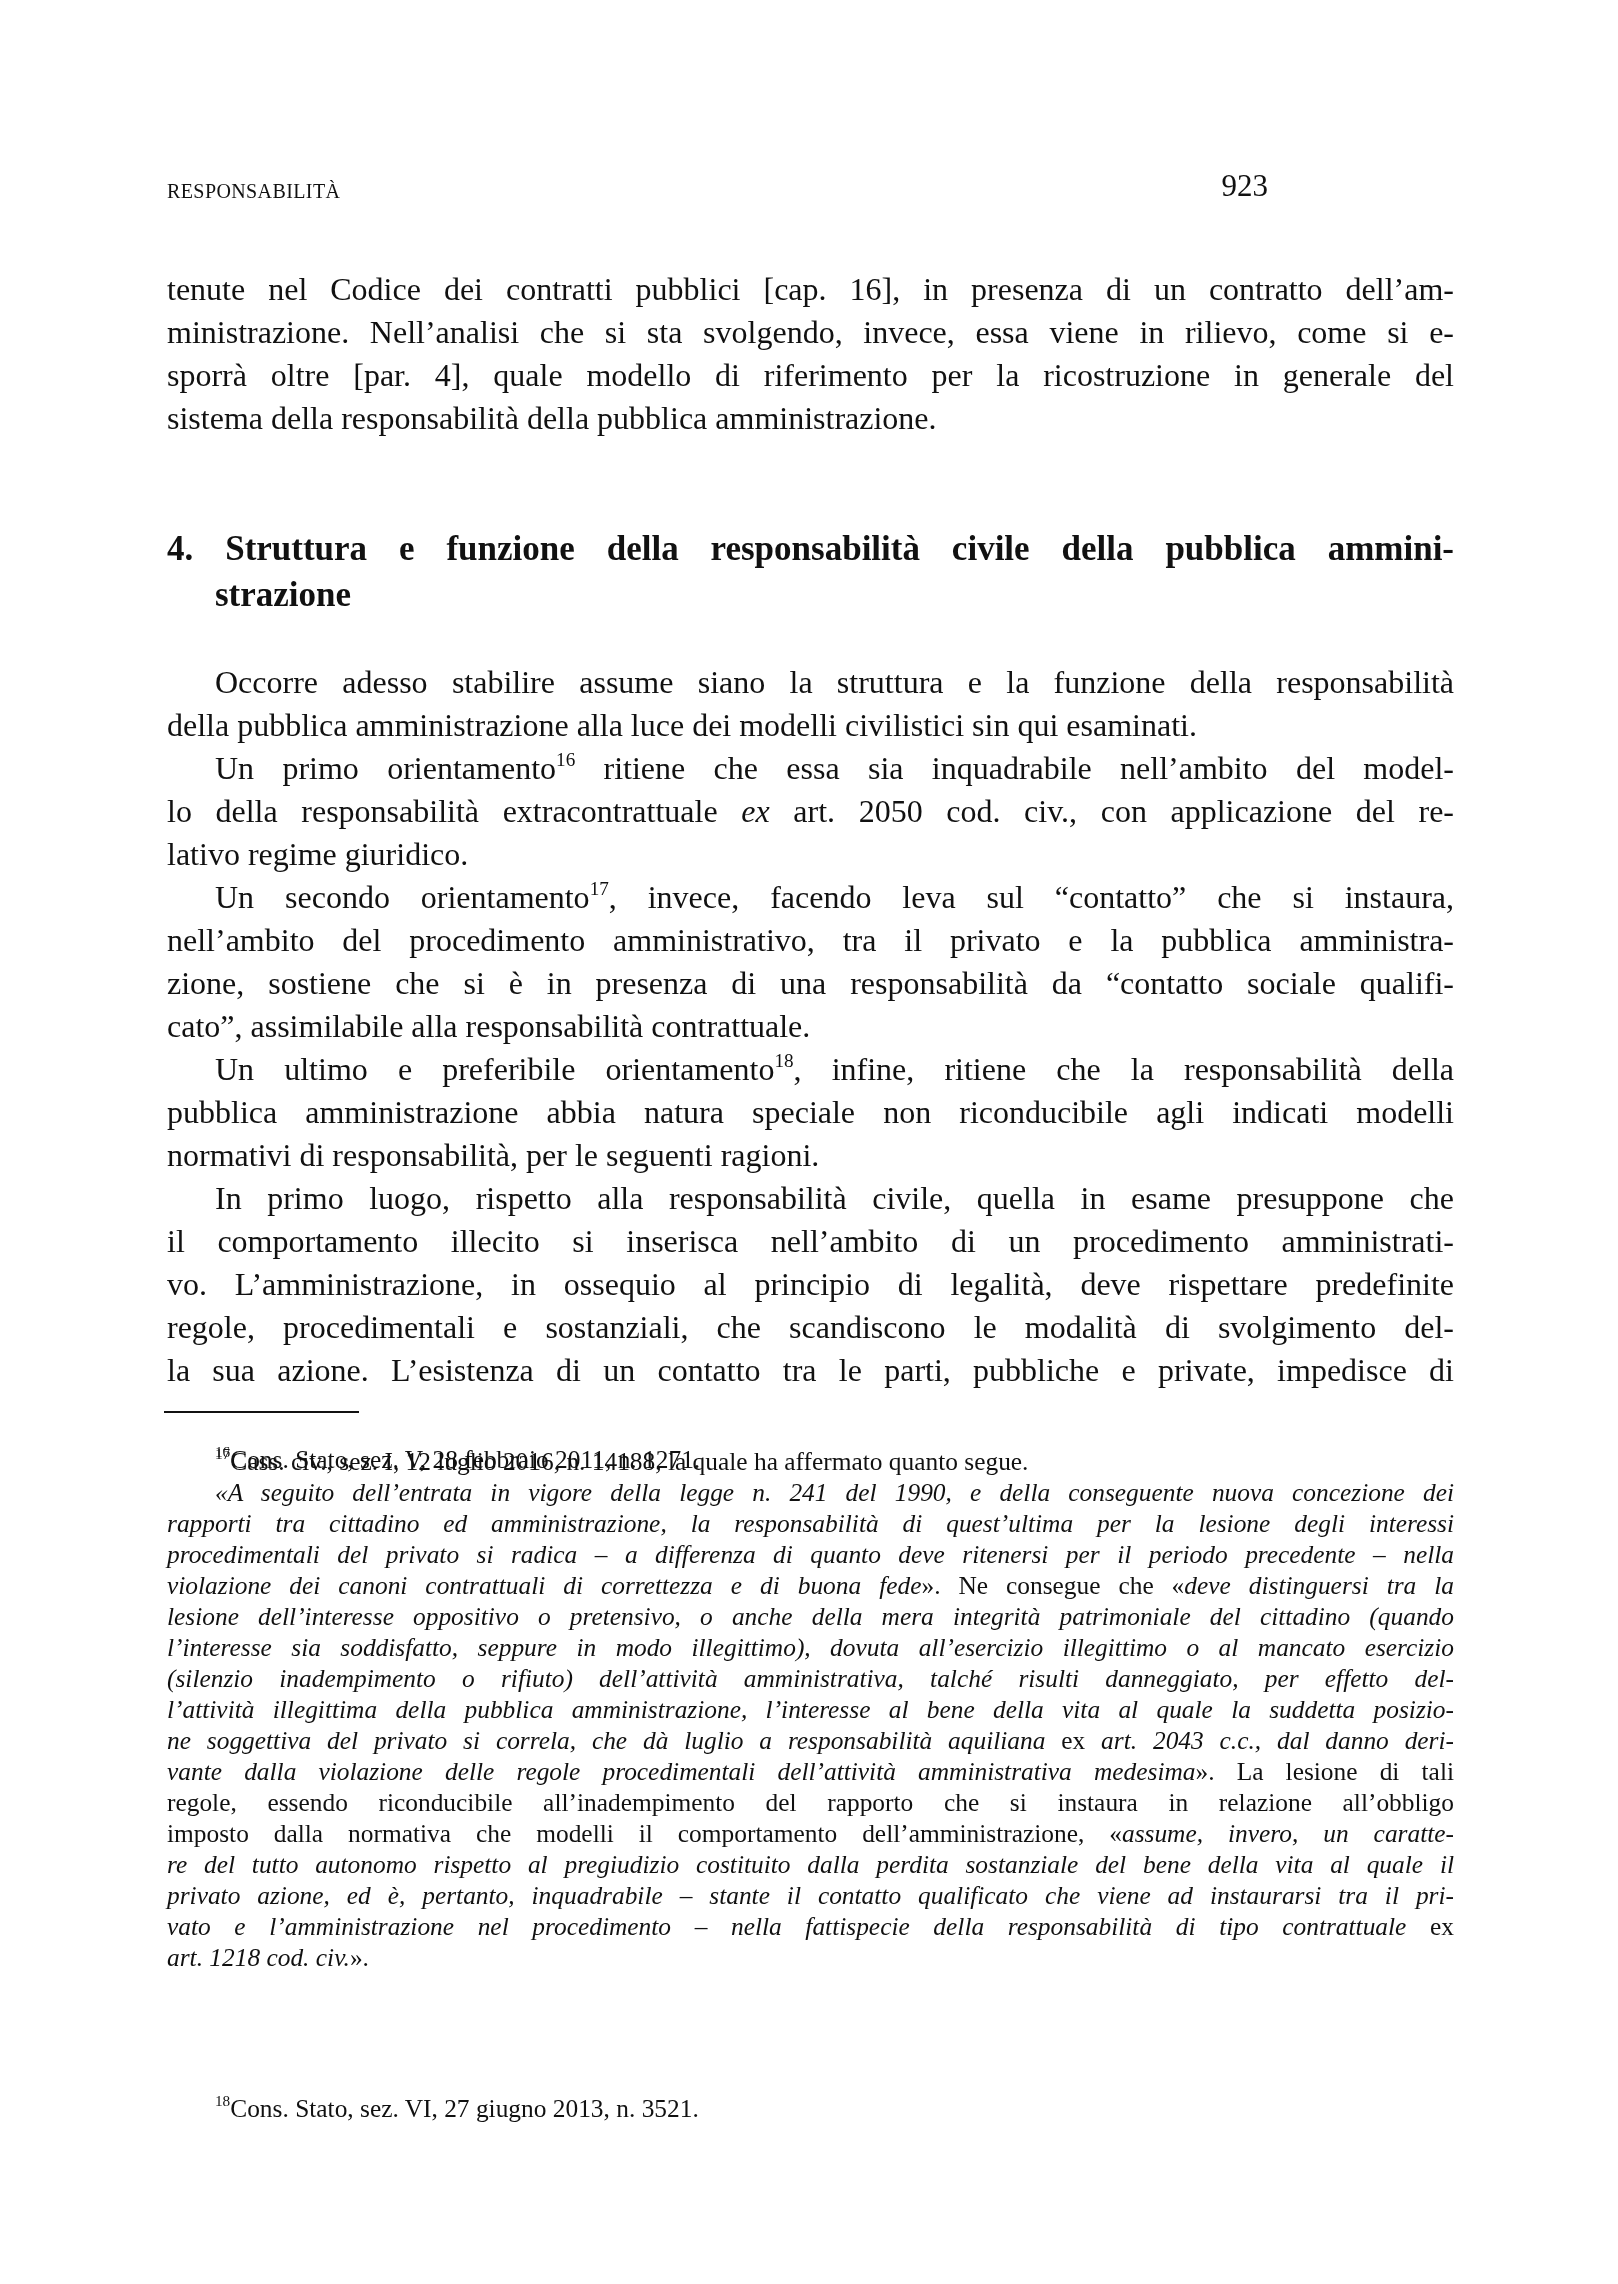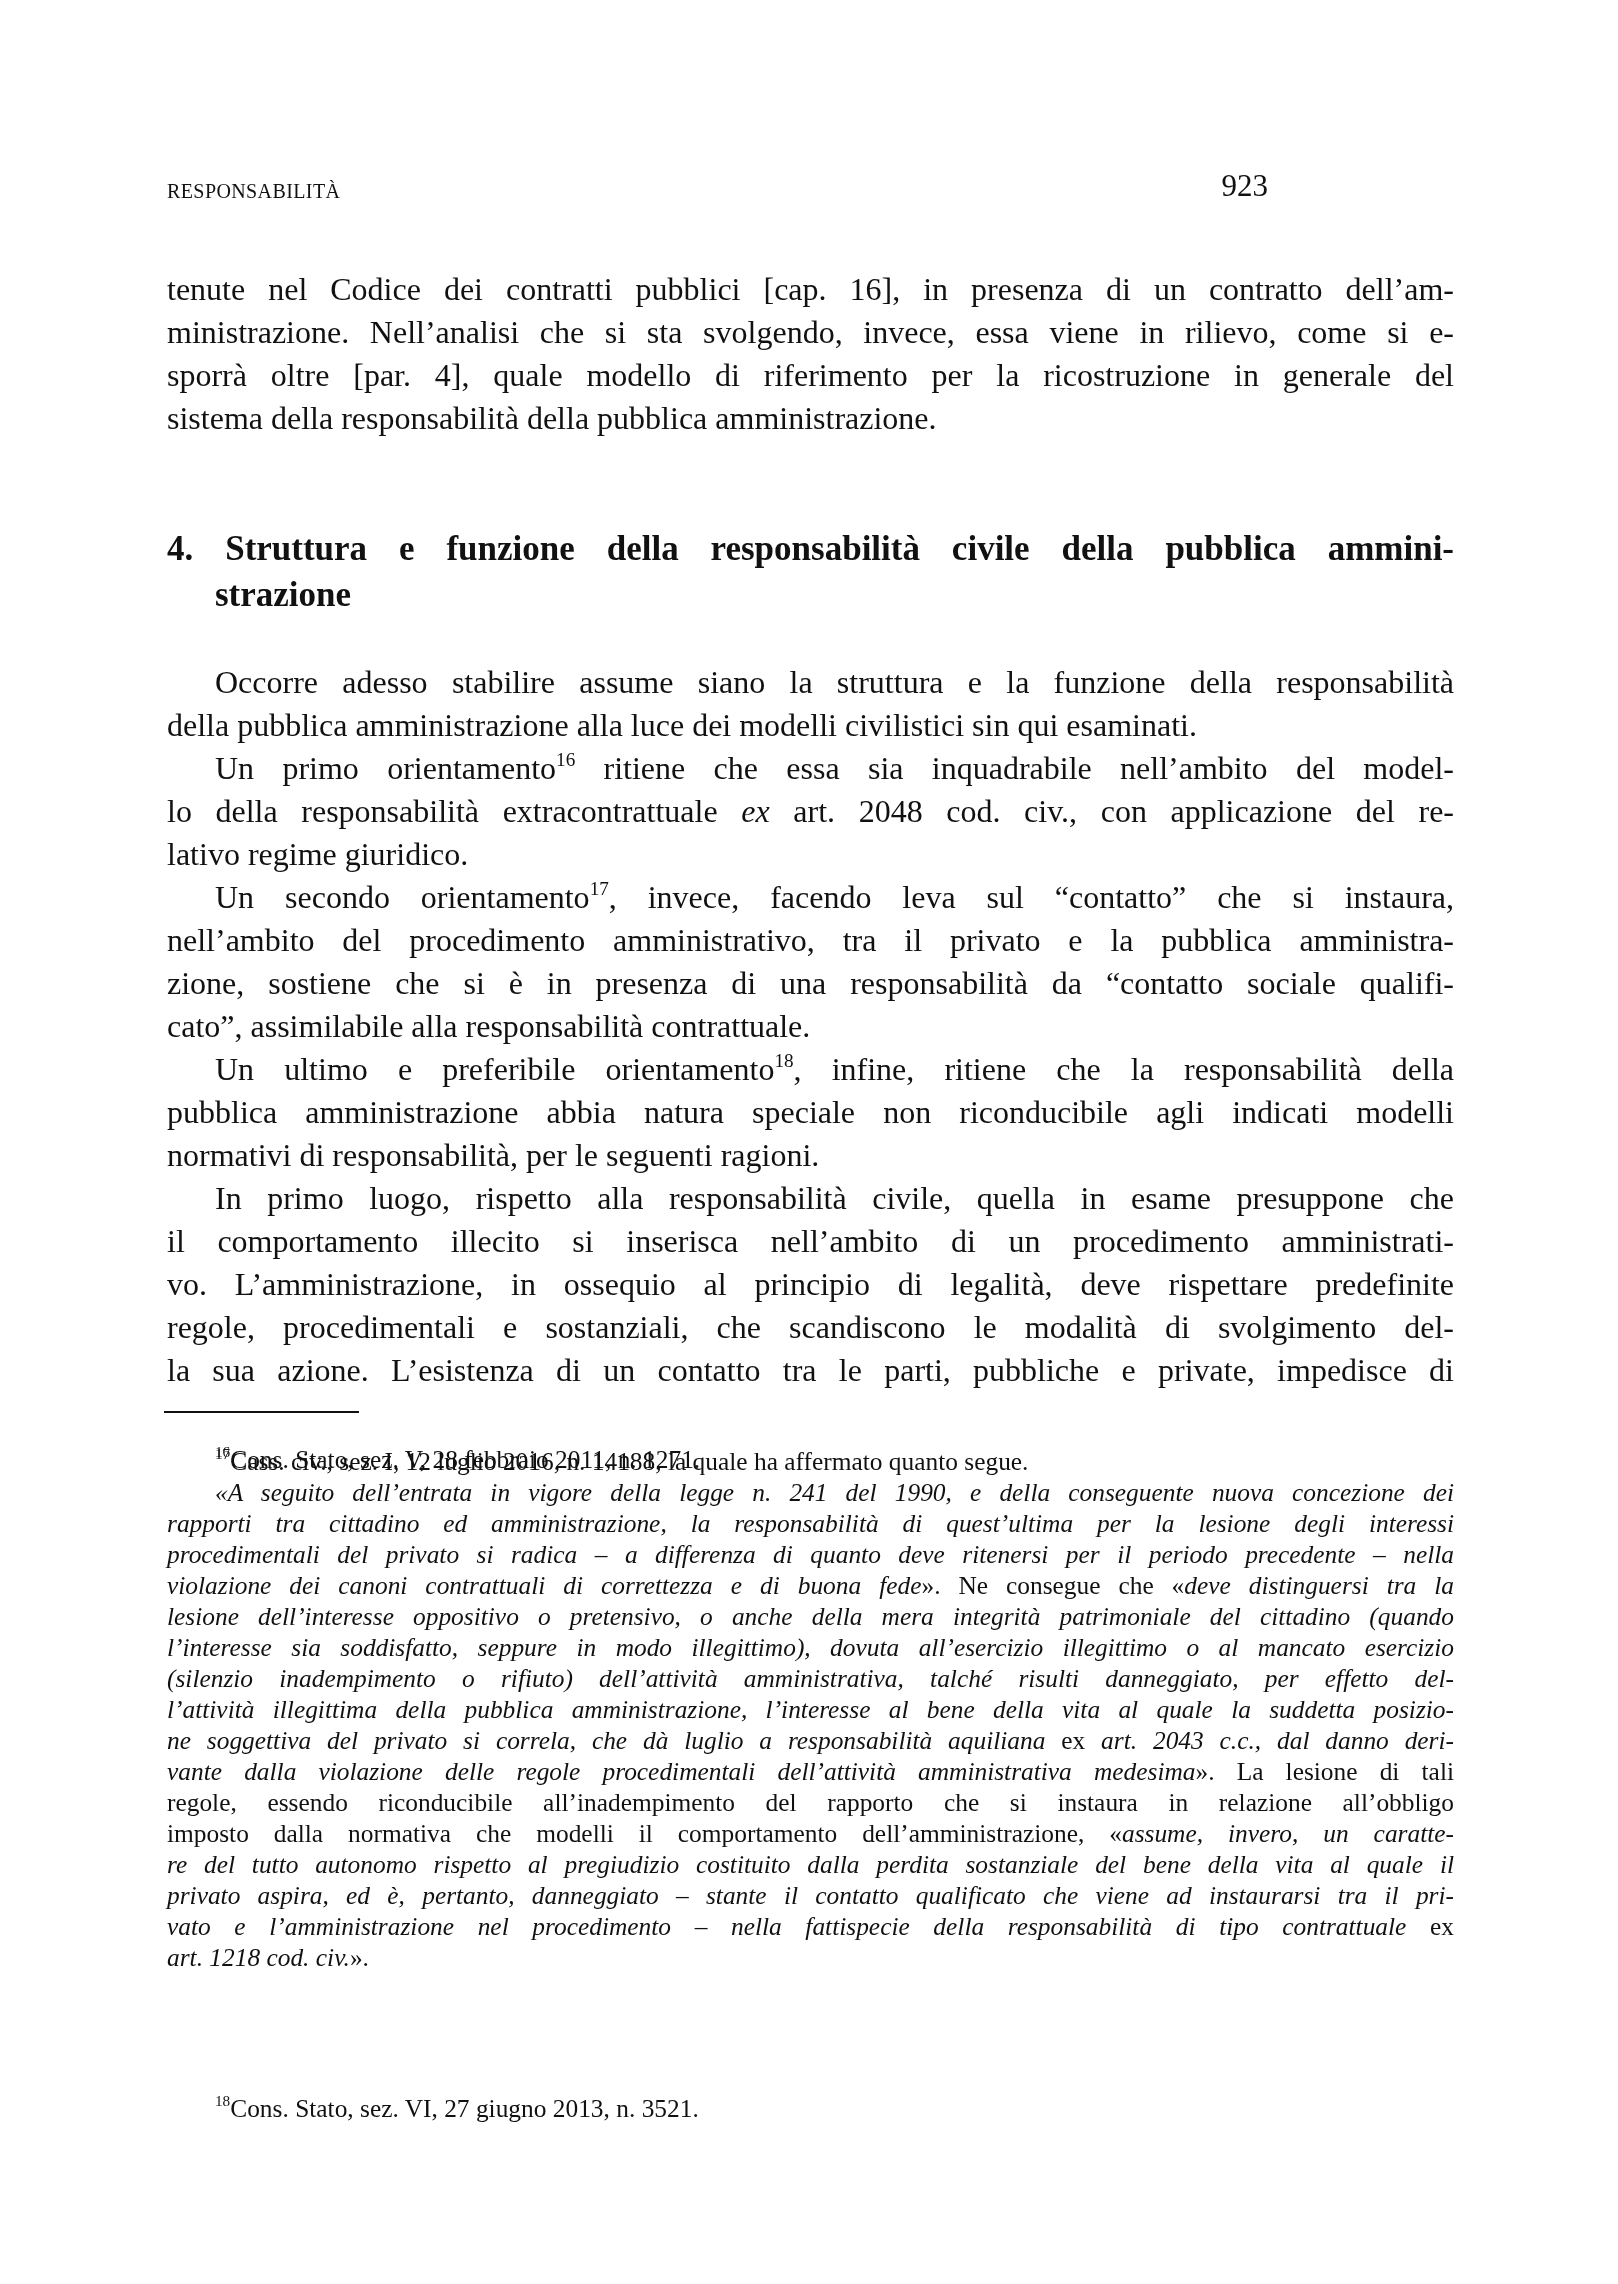--- a/index.html
+++ b/index.html
@@ -39,21 +39,21 @@
   <div class="heading">
     <span class="line"><span>4.</span> <span>Struttura e funzione della responsabilità civile della pubblica ammini-</span></span>
     <span class="line last hang">strazione</span>
   </div>
 
   <div class="block" style="top:661px;">
     <span class="line ind">Occorre adesso stabilire assume siano la struttura e la funzione della responsabilità</span>
     <span class="line last">della pubblica amministrazione alla luce dei modelli civilistici sin qui esaminati.</span>
 
     <span class="line ind"><span>Un primo orientamento</span><sup>16</sup><span> ritiene che essa sia inquadrabile nell’ambito del model-</span></span>
-    <span class="line"><span>lo della responsabilità extracontrattuale </span><span class="it">ex</span><span> art. 2048 cod. civ., con applicazione del re-</span></span>
+    <span class="line"><span>lo della responsabilità extracontrattuale </span><span class="it">ex</span><span> art. 2050 cod. civ., con applicazione del re-</span></span>
     <span class="line last">lativo regime giuridico.</span>
 
     <span class="line ind"><span>Un secondo orientamento</span><sup>17</sup><span>, invece, facendo leva sul “contatto” che si instaura,</span></span>
     <span class="line">nell’ambito del procedimento amministrativo, tra il privato e la pubblica amministra-</span>
     <span class="line">zione, sostiene che si è in presenza di una responsabilità da “contatto sociale qualifi-</span>
     <span class="line last">cato”, assimilabile alla responsabilità contrattuale.</span>
 
     <span class="line ind"><span>Un ultimo e preferibile orientamento</span><sup>18</sup><span>, infine, ritiene che la responsabilità della</span></span>
     <span class="line">pubblica amministrazione abbia natura speciale non riconducibile agli indicati modelli</span>
     <span class="line last">normativi di responsabilità, per le seguenti ragioni.</span>
@@ -80,21 +80,21 @@
         <span class="fline"><span class="it">violazione dei canoni contrattuali di correttezza e di buona fede</span><span>». Ne consegue che «</span><span class="it">deve distinguersi tra la</span></span>
         <span class="fline"><span class="it">lesione dell’interesse oppositivo o pretensivo, o anche della mera integrità patrimoniale del cittadino (quando</span></span>
         <span class="fline"><span class="it">l’interesse sia soddisfatto, seppure in modo illegittimo), dovuta all’esercizio illegittimo o al mancato esercizio</span></span>
         <span class="fline"><span class="it">(silenzio inadempimento o rifiuto) dell’attività amministrativa, talché risulti danneggiato, per effetto del-</span></span>
         <span class="fline"><span class="it">l’attività illegittima della pubblica amministrazione, l’interesse al bene della vita al quale la suddetta posizio-</span></span>
         <span class="fline"><span class="it">ne soggettiva del privato si correla, che dà luglio a responsabilità aquiliana </span><span>ex</span><span class="it"> art. 2043 c.c., dal danno deri-</span></span>
         <span class="fline"><span class="it">vante dalla violazione delle regole procedimentali dell’attività amministrativa medesima</span><span>». La lesione di tali</span></span>
         <span class="fline"><span>regole, essendo riconducibile all’inadempimento del rapporto che si instaura in relazione all’obbligo</span></span>
         <span class="fline"><span>imposto dalla normativa che modelli il comportamento dell’amministrazione, «</span><span class="it">assume, invero, un caratte-</span></span>
         <span class="fline"><span class="it">re del tutto autonomo rispetto al pregiudizio costituito dalla perdita sostanziale del bene della vita al quale il</span></span>
-        <span class="fline"><span class="it">privato aspira, ed è, pertanto, danneggiato – stante il contatto qualificato che viene ad instaurarsi tra il pri-</span></span>
+        <span class="fline"><span class="it">privato azione, ed è, pertanto, inquadrabile – stante il contatto qualificato che viene ad instaurarsi tra il pri-</span></span>
         <span class="fline"><span class="it">vato e l’amministrazione nel procedimento – nella fattispecie della responsabilità di tipo contrattuale </span><span>ex</span></span>
         <span class="fline last"><span class="it">art. 1218 cod. civ.</span><span>».</span></span>
       </div>
   </div>
 
   <div class="fn" style="top:2093px;">
     <span class="fline last ind"><sup>18</sup><span>Cons. Stato, sez. VI, 27 giugno 2013, n. 3521.</span></span>
   </div>
 
 </div>

